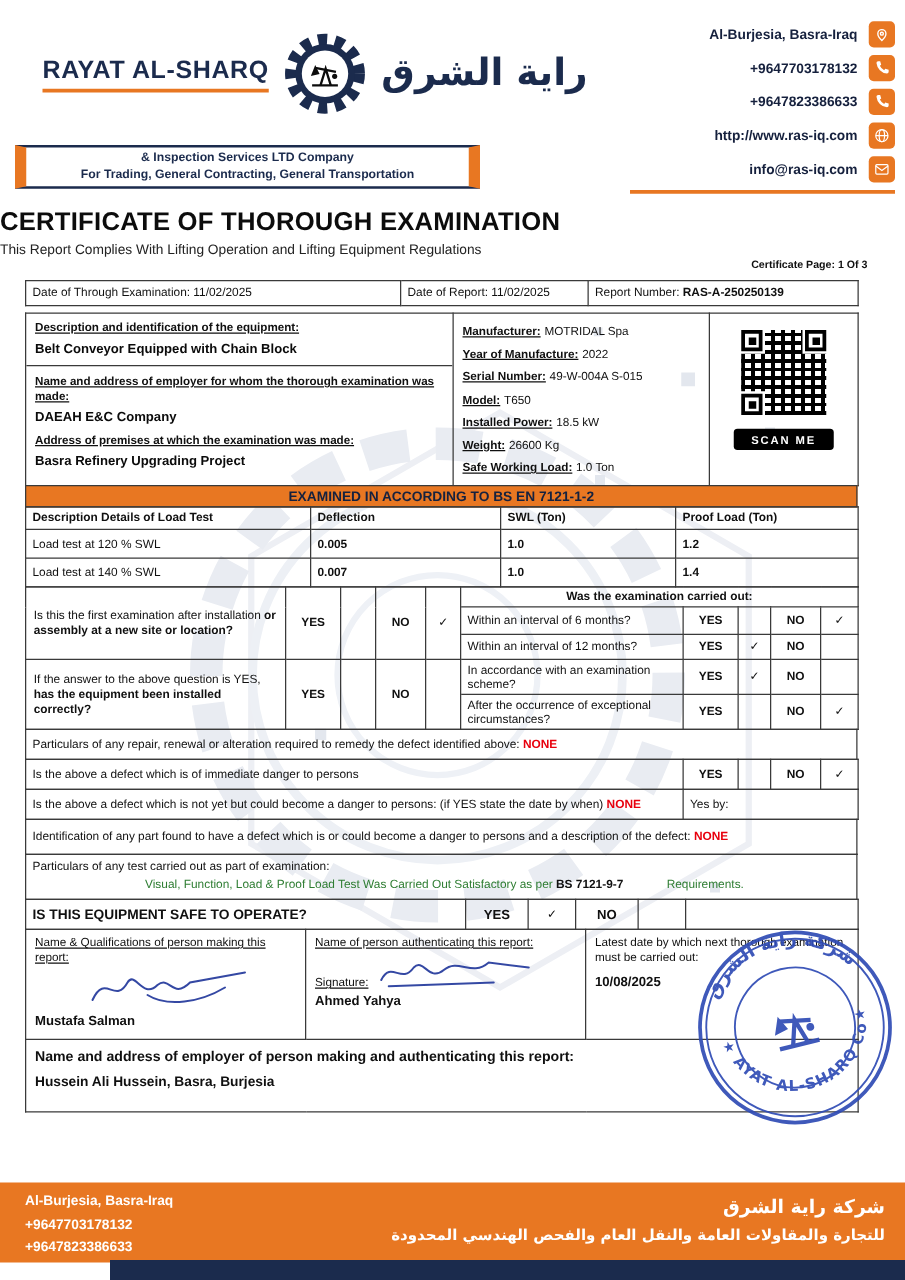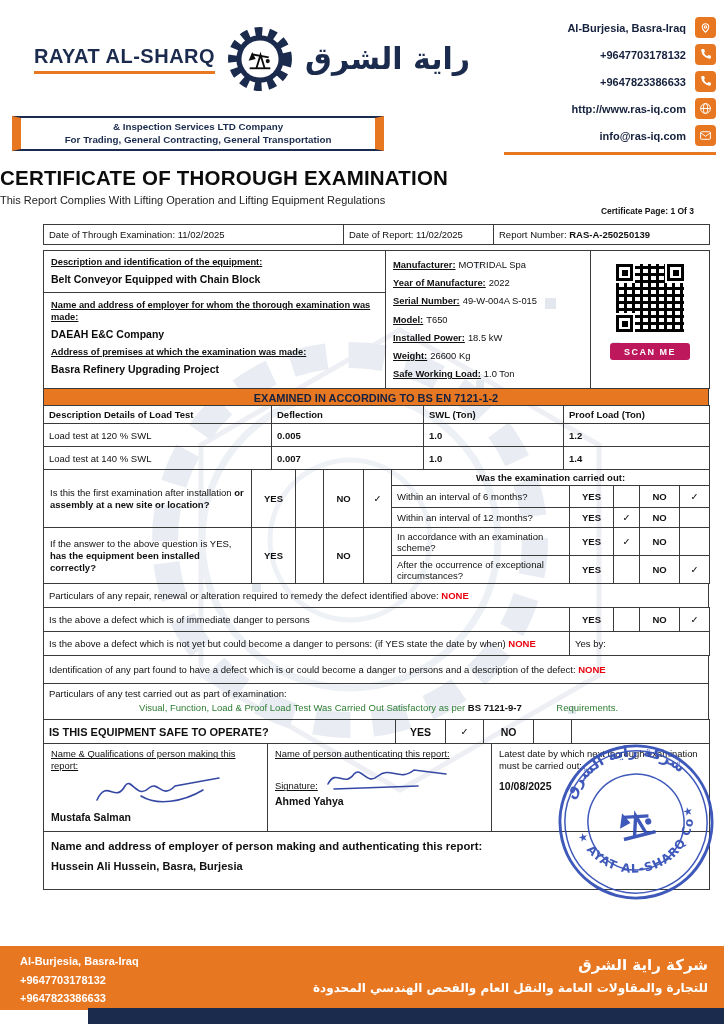--- a/index.html
+++ b/index.html
@@ -26,21 +26,21 @@
   .icon-box { width:21px; height:21px; border-radius:4px; background:#E87722; display:flex; align-items:center; justify-content:center; flex:0 0 21px; }
   .contacts-underline { width:212px; height:3px; background:#E87722; margin:3px 0 0 auto; }
 
   
   .title-block { position:absolute; left:0; right:0; top:166px; text-align:left; z-index:2; }
   .title-main { font-size:20.5px; font-weight:bold; color:#0c0c0c; letter-spacing:.2px; }
   .title-sub { font-size:11px; color:#222; margin-top:4px; }
   .page-ind { position:absolute; right:30px; top:206px; font-size:8.5px; font-weight:bold; color:#111; z-index:2; }
 
   
-  .content { position:absolute; left:43px; top:224px; width:666px; z-index:2; }
+  .content { position:absolute; left:20px; top:224px; width:666px; z-index:2; }
   table.tbl { border-collapse:collapse; table-layout:fixed; width:666px; margin-top:-1px; }
   table.tbl:first-child { margin-top:0; }
   .tbl td { border:1px solid #3a3a3a; font-size:9.5px; color:#101010; padding:2px 5px; vertical-align:middle; overflow:hidden; }
   .bold { font-weight:bold; }
   .red { color:#E8000D; font-weight:bold; }
   .green { color:#2E7D32;margin-left:32px; }
 
   .meta-gap { height:6px; }
   .equip-cell { vertical-align:top !important; padding:5px 7px !important; }
   .lbl { font-size:9.3px; font-weight:bold; text-decoration:underline; color:#101010; line-height:12px; }
@@ -52,21 +52,21 @@
 
   
   .qr-cell { vertical-align:top !important; text-align:center; padding-top:10px !important; }
   .qr { position:relative; width:74px; height:74px; margin:0 auto; background:#fff; }
   .qr-noise { position:absolute; inset:3px;
      background-image: repeating-linear-gradient(0deg,#000 0 3px,transparent 3px 7px),
                        repeating-linear-gradient(90deg,#000 0 3px,transparent 3px 8px); }
   .qr-finder { position:absolute; width:17px; height:17px; background:#fff; border:3px solid #000; box-shadow:0 0 0 2px #fff; }
   .qr-finder::after { content:""; position:absolute; inset:2.5px; background:#000; }
   .qr-f-tl { left:3px; top:3px; } .qr-f-tr { right:3px; top:3px; } .qr-f-bl { left:3px; bottom:3px; }
-  .scanme { display:inline-block; margin-top:8px; background:#be185d; color:#fff; font-size:9px; font-weight:bold;
+  .scanme { display:inline-block; margin-top:8px; background:#000000; color:#fff; font-size:9px; font-weight:bold;
             letter-spacing:1.5px; padding:3.5px 14px; border-radius:3px; }
 
   .orange-band { width:666px; height:18px; line-height:18px; background:#E87722; text-align:center;
                  font-size:11px; font-weight:bold; color:#14213f; border:1px solid #3a3a3a; margin-top:-1px; }
 
   .load-head td { font-weight:bold; height:18px; }
   .load-row td { height:23px; }
 
   .qtext { font-size:9.4px; line-height:12px; padding:3px 6px !important; vertical-align:middle; }
   .sub { font-size:9.2px; line-height:11px; }

